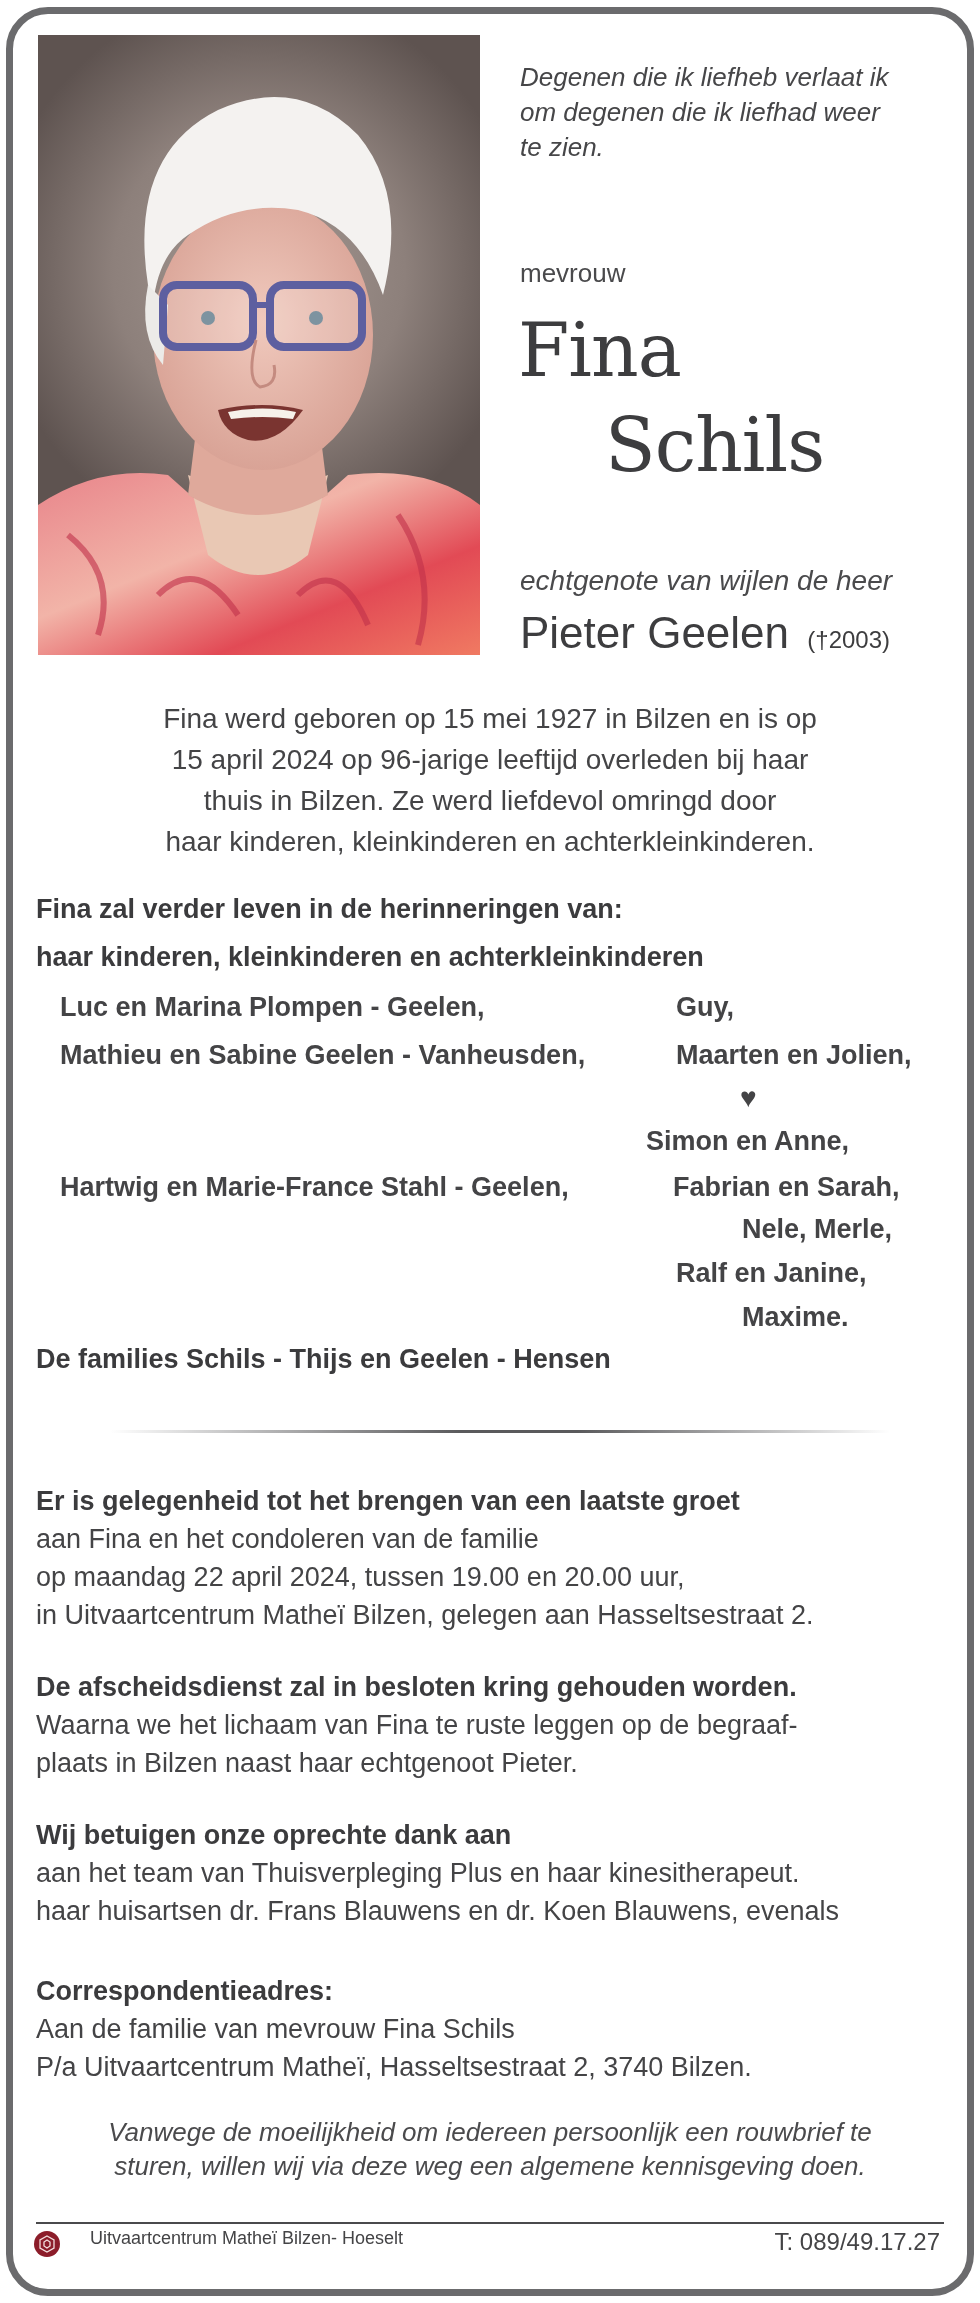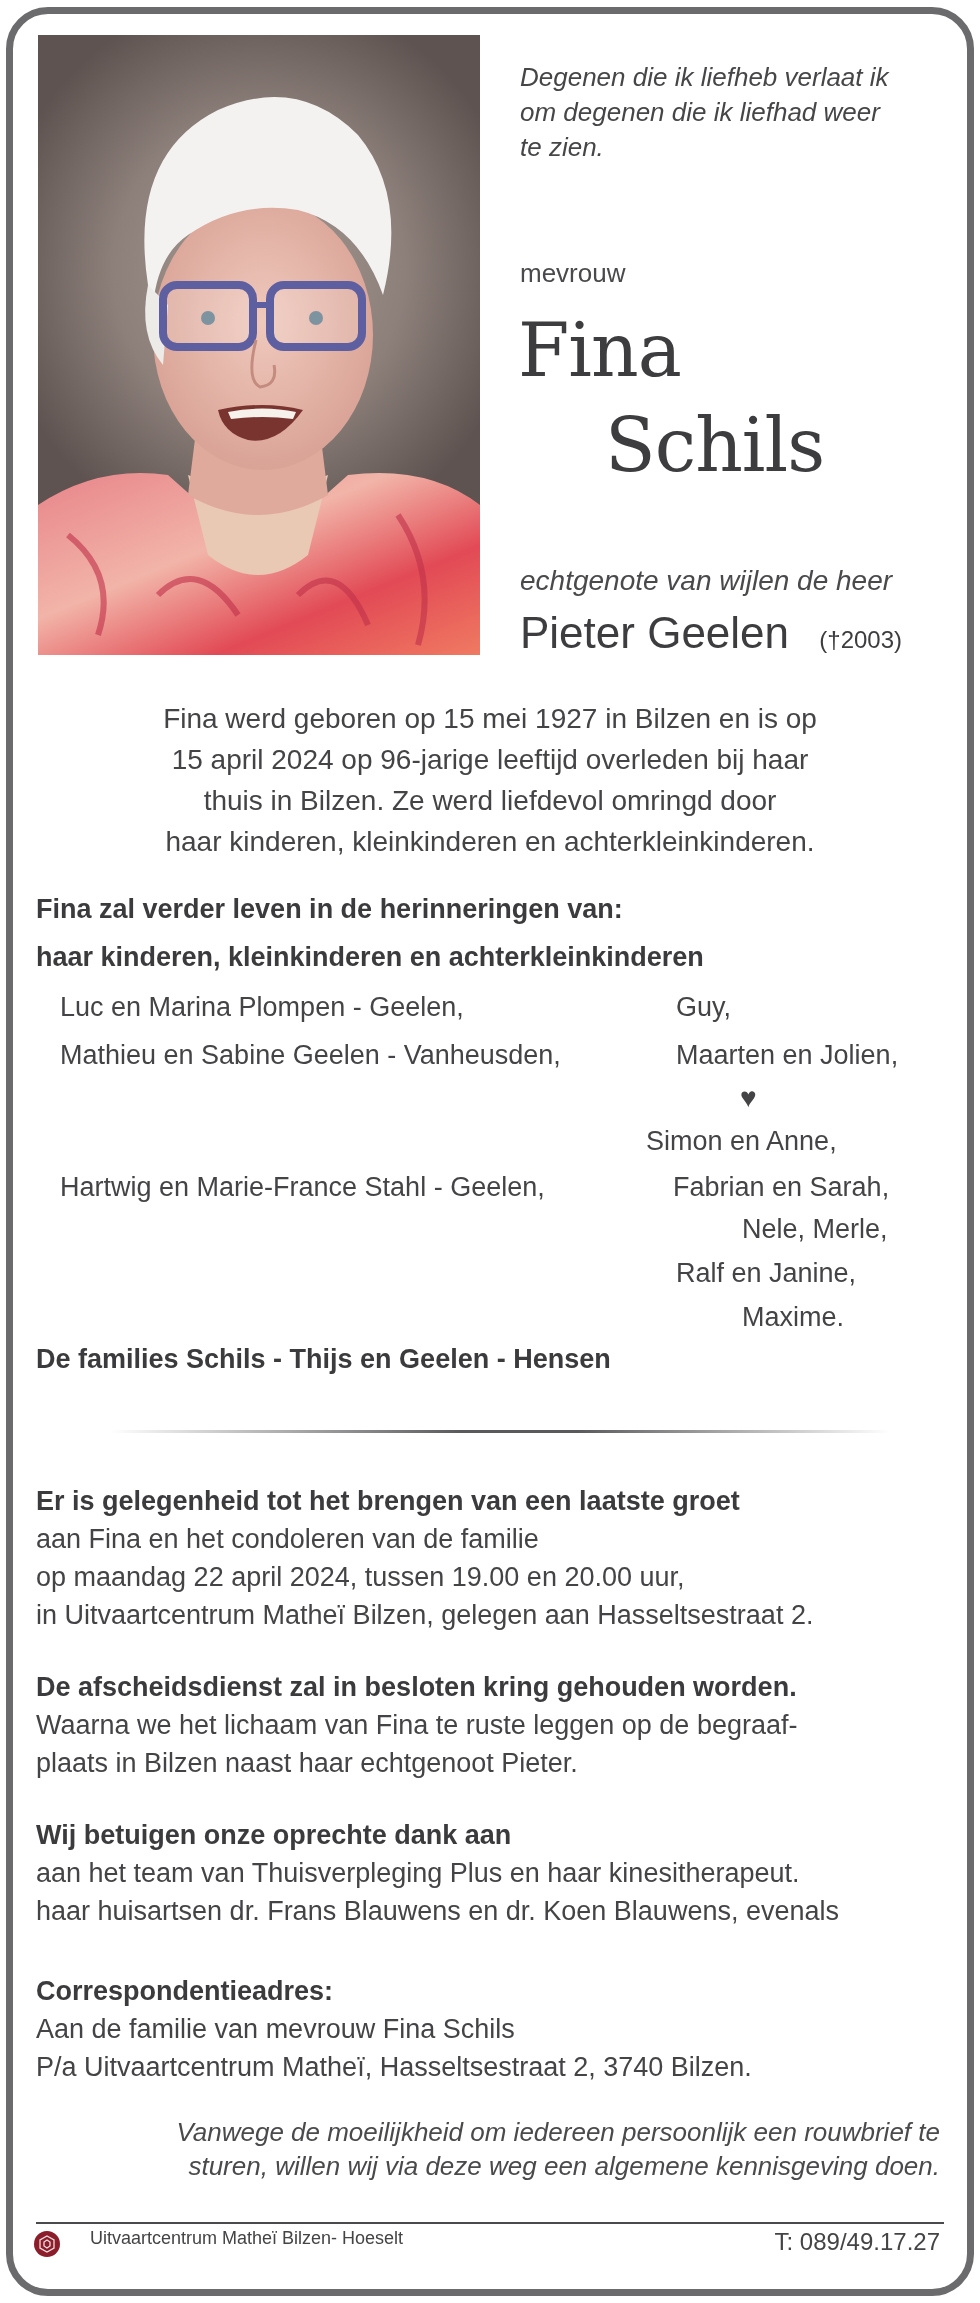--- a/index.html
+++ b/index.html
@@ -8,29 +8,29 @@
   .abs{position:absolute;}
   .photo{left:38px;top:35px;width:442px;height:620px;overflow:hidden;
     background:radial-gradient(ellipse 60% 45% at 50% 38%, #a49892 0%, #8d807b 55%, #5e5350 100%);}
   .photo svg{display:block;}
   .quote{left:520px;top:60px;width:440px;font-style:italic;font-size:26px;line-height:35px;color:#464648;}
   .mevrouw{left:520px;top:258px;font-size:26px;color:#4a4a4c;}
   .first{left:518px;top:305px;font-family:"DejaVu Serif","Liberation Serif",serif;font-size:74px;letter-spacing:-1px;color:#3d3d3f;line-height:90px;}
   .last{left:605px;top:400px;font-family:"DejaVu Serif","Liberation Serif",serif;font-size:74px;letter-spacing:-1px;color:#3d3d3f;line-height:90px;}
   .spouse-lbl{left:520px;top:565px;font-size:28px;color:#4a4a4c;font-style:italic;}
   .spouse{left:520px;top:608px;font-size:44px;color:#3d3d3f;white-space:nowrap;}
-  .spouse small{font-size:24px;margin-left:18px;}
+  .spouse small{font-size:24px;margin-left:6px;}
   .bio{left:40px;top:698px;width:900px;text-align:center;font-size:28px;line-height:41px;color:#444446;}
   .hdr{left:36px;font-weight:bold;font-size:27px;color:#3b3b3d;white-space:nowrap;}
-  .fam{font-size:27px;color:#444446;white-space:nowrap;}
+  .fam{font-size:27px;color:#444446;white-space:nowrap;font-weight:bold;}
   .divider{left:110px;top:1430px;width:780px;height:3px;
     background:linear-gradient(90deg,rgba(90,90,92,0) 0%,#5a5a5c 45%,#5a5a5c 60%,rgba(90,90,92,0) 100%);}
   .sec{left:36px;width:920px;font-size:27px;line-height:38px;color:#444446;}
   .sec b{color:#3b3b3d;}
-  .closing{left:40px;top:2115px;width:900px;text-align:right;font-style:italic;font-size:26px;line-height:34px;color:#4a4a4c;}
+  .closing{left:40px;top:2115px;width:900px;text-align:center;font-style:italic;font-size:26px;line-height:34px;color:#4a4a4c;}
   .rule{left:36px;top:2222px;width:908px;height:2px;background:#4a4a4c;}
   .logo{left:34px;top:2231px;width:26px;height:26px;border-radius:50%;background:#8c1d2a;}
   .footer-name{left:90px;top:2228px;font-size:18px;color:#444446;white-space:nowrap;}
   .footer-phone{right:40px;top:2228px;font-size:24px;color:#444446;white-space:nowrap;}
 </style>
 </head>
 <body>
 
 <div class="frame"></div>
 

